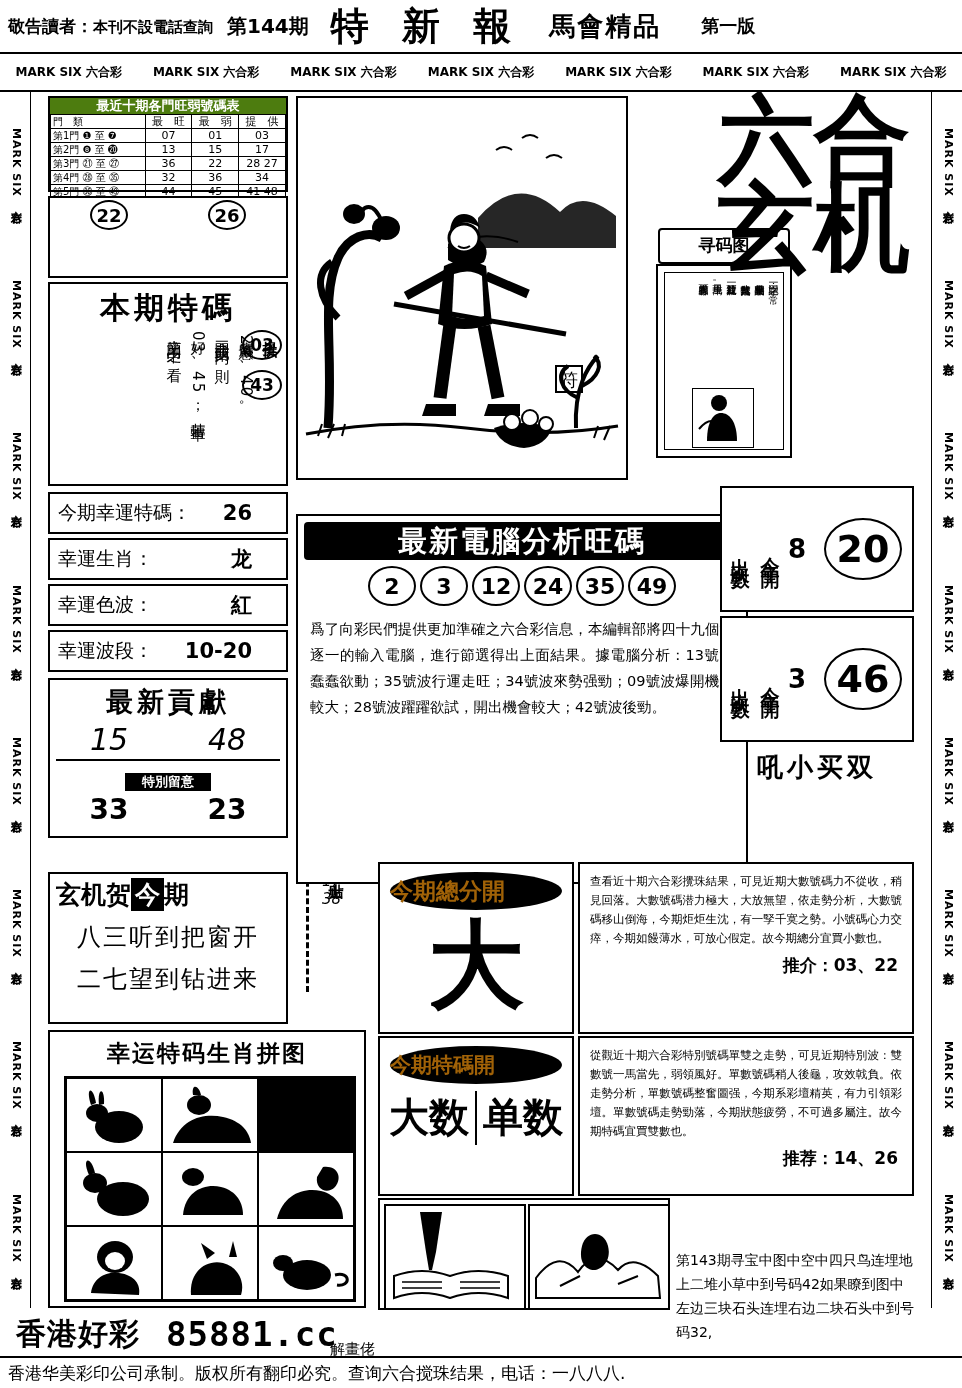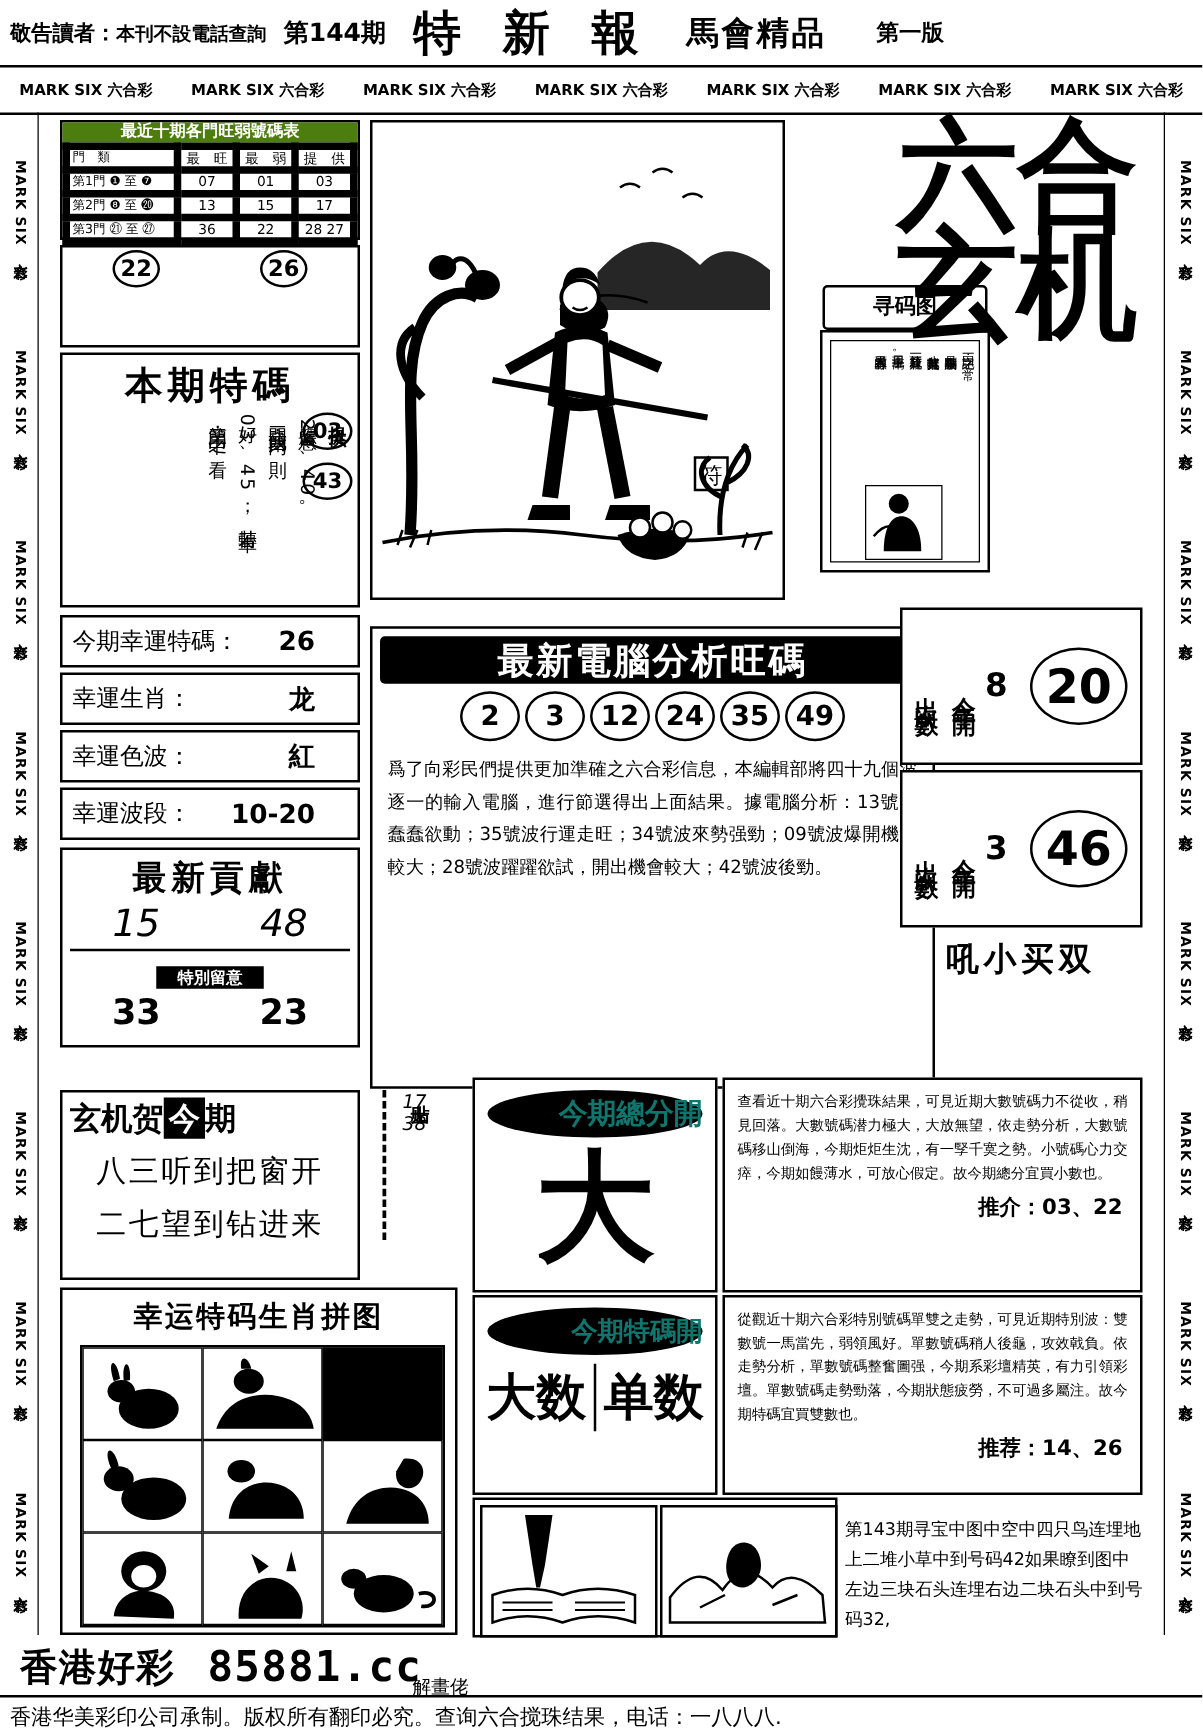--- a/index.html
+++ b/index.html
@@ -26,21 +26,21 @@
   .rail span{writing-mode:vertical-rl;font-size:11px;font-weight:bold;letter-spacing:1px;}
 
   
   .box{position:absolute;border:2px solid #000;box-sizing:border-box;background:#fff;}
   .bold{font-weight:bold;}
 
   
   #tbl10{left:48px;top:96px;width:240px;height:96px;}
   #tbl10 .cap{background:#4d7c0f;color:#fff;font-size:13px;font-weight:bold;text-align:center;line-height:16px;}
   #tbl10 table{width:100%;border-collapse:collapse;font-size:11px;}
-  #tbl10 td{border:6px solid #000000;text-align:center;line-height:13px;padding:0;margin-top:12px;}
+  #tbl10 td{border:1px solid #000000;text-align:center;line-height:13px;padding:0;margin-top:12px;}
   #tbl10 td.l{text-align:left;padding-left:2px;white-space:nowrap;font-size:10px;}
 
   
   #coldhot{left:48px;top:196px;width:240px;height:82px;}
   #coldhot .t{font-size:26px;font-weight:bold;text-align:center;letter-spacing:6px;margin-top:2px;}
   #coldhot .nums{display:flex;justify-content:space-around;margin-top:2px;}
   .circ{border:2px solid #000;border-radius:50%;display:inline-flex;align-items:center;justify-content:center;font-weight:bold;}
   #coldhot .circ{width:34px;height:26px;font-size:18px;}
 
   
@@ -91,60 +91,60 @@
   
   #bigtitle{left:636px;top:96px;width:278px;height:384px;border:none;}
   #bigtitle .ch{font-size:96px;font-weight:bold;line-height:88px;text-align:right;margin-right:4px;font-family:"DejaVu Serif","Liberation Serif",serif;}
   #xunmatu{position:absolute;left:22px;top:132px;width:128px;height:32px;border:2px solid #000;border-radius:4px;text-align:center;font-size:17px;font-weight:bold;line-height:30px;}
   #scroll{position:absolute;left:20px;top:168px;width:132px;height:190px;border:2px solid #000;}
   #scroll .inner{position:absolute;inset:6px;border:1px solid #000;display:flex;flex-direction:row-reverse;padding:4px;}
   #scroll .vt{writing-mode:vertical-rl;font-size:10px;line-height:12px;margin-left:2px;}
   #scroll .pic{position:absolute;left:34px;bottom:8px;width:60px;height:58px;border:1px solid #000;overflow:hidden;}
 
   
-  #comp{left:296px;top:501px;width:452px;height:370px;}
+  #comp{left:296px;top:514px;width:452px;height:370px;}
   #comp .hd{background:#000;color:#fff;font-size:29px;font-weight:bold;text-align:center;letter-spacing:2px;margin:6px;line-height:38px;border-radius:4px;}
   #comp .balls{display:flex;justify-content:center;gap:4px;margin-top:4px;}
   #comp .balls .circ{width:44px;height:36px;font-size:22px;}
   #comp p{font-size:14.5px;line-height:26px;margin:10px 12px 0 12px;text-align:justify;text-indent:0;}
 
   
   #st1{left:720px;top:486px;width:194px;height:126px;}
   #st2{left:720px;top:616px;width:194px;height:126px;}
   .stbox{display:flex;align-items:center;}
   .stbox .lbl{writing-mode:vertical-rl;font-size:19px;font-weight:bold;margin-left:8px;line-height:22px;}
   .stbox .cnt{font-size:26px;font-weight:bold;margin-left:6px;}
   .stbox .big{margin-left:auto;margin-right:10px;width:74px;height:58px;font-size:38px;}
 
   
   #shout{left:720px;top:750px;width:194px;height:48px;border:none;}
   #shout .t{font-size:26px;font-weight:bold;text-align:center;letter-spacing:4px;}
 
   
   #tot{left:378px;top:862px;width:196px;height:172px;}
-  #tot .pill,#tm .pill{background:#000;color:#0f766e;border-radius:50%;font-size:23px;font-weight:bold;text-align:right;width:172px;margin:8px auto 0;line-height:38px;}
+  #tot .pill,#tm .pill{background:#000;color:#a16207;border-radius:50%;font-size:23px;font-weight:bold;text-align:left;width:172px;margin:8px auto 0;line-height:38px;}
   #tot .big{font-size:96px;font-weight:bold;text-align:center;line-height:110px;font-family:"DejaVu Serif","Liberation Serif",serif;}
   #tm{left:378px;top:1036px;width:196px;height:160px;}
   #tm .pill{font-size:21px;}
   #tm .row{display:flex;justify-content:center;align-items:center;margin-top:6px;}
   #tm .row .w{font-size:40px;font-weight:bold;font-family:"DejaVu Serif","Liberation Serif",serif;}
   #tm .row .sep{width:2px;height:54px;background:#000;margin:0 6px;}
 
   
   #an1{left:578px;top:862px;width:336px;height:172px;}
   #an2{left:578px;top:1036px;width:336px;height:160px;}
   .an p{font-size:11.5px;line-height:19px;margin:8px 10px 0 10px;text-align:justify;}
   .an .rec{font-size:17px;font-weight:bold;text-align:right;margin:6px 14px 0 0;}
 
   
   #bimg{left:378px;top:1198px;width:292px;height:112px;}
   #bimg .half{position:absolute;top:4px;width:138px;height:102px;border:2px solid #000;overflow:hidden;}
   #bimg .h1{left:4px;}
   #bimg .h2{left:148px;}
-  #btext{left:676px;top:1210px;width:238px;height:112px;border:none;}
+  #btext{left:676px;top:1246px;width:238px;height:112px;border:none;}
   #btext p{font-size:14px;line-height:24px;margin:2px 0 0 0;}
 
   
   #sitebar{position:absolute;left:0;top:1312px;width:962px;height:44px;display:flex;align-items:center;}
   #sitebar .hk{font-size:30px;font-weight:bold;margin-left:16px;letter-spacing:1px;}
   #sitebar .url{font-size:34px;font-weight:bold;margin-left:26px;letter-spacing:1px;font-family:"DejaVu Sans Mono","Liberation Mono",monospace;}
   #footnote{position:absolute;left:0;top:1356px;width:962px;height:32px;border-top:2px solid #000;}
   #footnote .t{font-size:17px;margin:4px 0 0 8px;}
 </style>
 </head>

